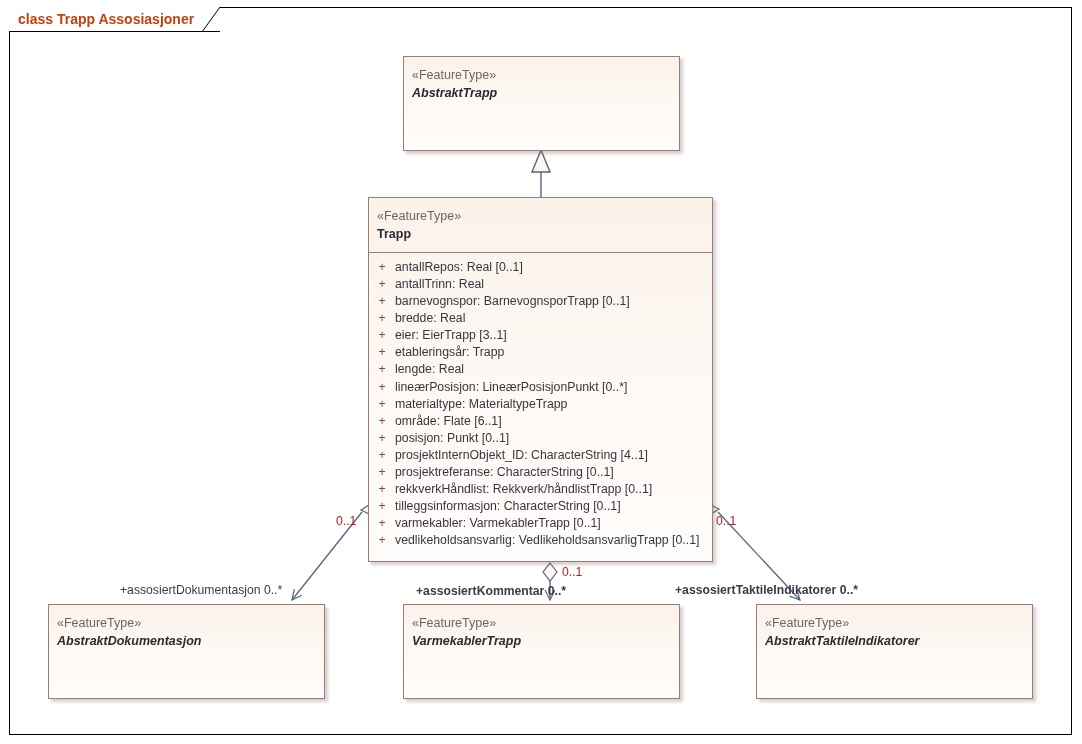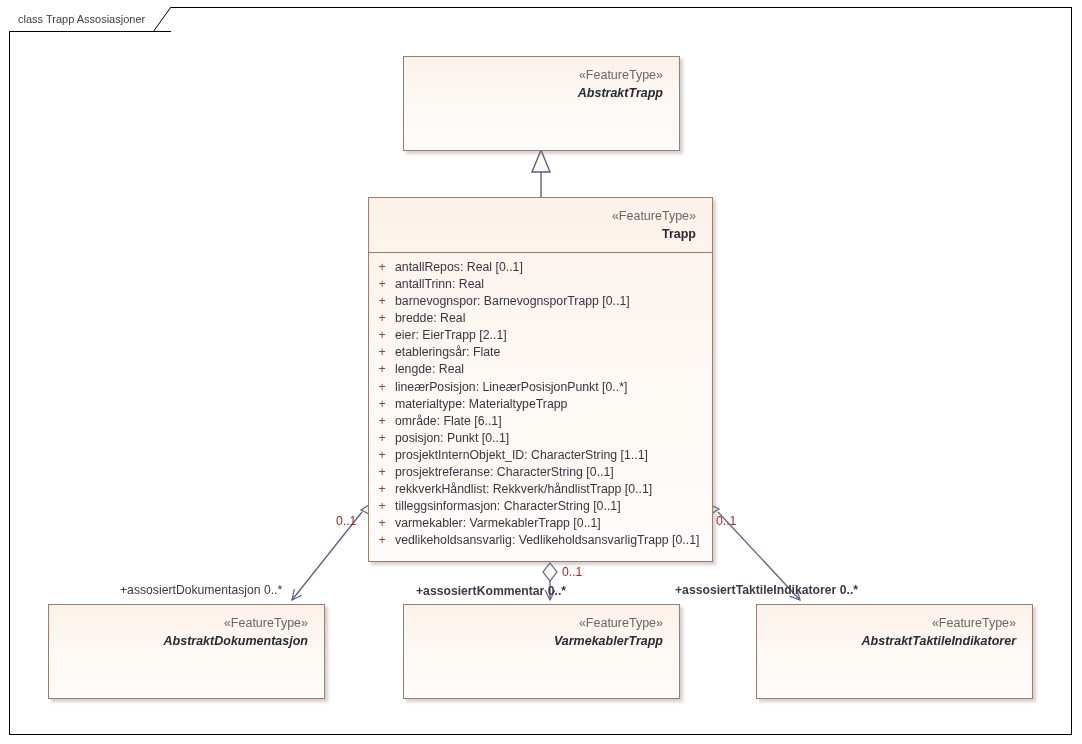--- a/index.html
+++ b/index.html
@@ -41,23 +41,23 @@
     height: 25px;
     padding: 0 26px 0 9px;
     display: flex;
     align-items: center;
     background: #ffffff;
     border-right: 0;
     border-bottom: 1px solid #000000;
     box-sizing: border-box;
   }
   #title-tab .tab-label {
-    font-size: 11px;
-    font-weight: normal;
-    color: #404040;
+    font-size: 14px;
+    font-weight: bold;
+    color: #c2410c;
     white-space: nowrap;
     line-height: 1;
   }
   #title-tab .tab-slant {
     position: absolute;
     left: 100%;
     top: 0;
     width: 18px;
     height: 25px;
     margin-left: -18px;
@@ -77,22 +77,22 @@
   
   .uml-class {
     position: absolute;
     box-sizing: border-box;
     background: linear-gradient(180deg, #fbf2ea 0%, #fdf8f3 45%, #fefcfa 100%);
     border: 1px solid #9c7b70;
     box-shadow: 3px 3px 3px rgba(120, 100, 95, 0.30);
     z-index: 3;
   }
   .uml-head {
-    padding: 9px 16px 8px 8px;
-    text-align: right;
+    padding: 9px 8px 8px 8px;
+    text-align: left;
     box-sizing: border-box;
   }
   .stereotype {
     font-size: 12.5px;
     color: #6e6460;
     line-height: 1.45;
     white-space: nowrap;
   }
   .cls-name {
     font-size: 12.5px;
@@ -213,25 +213,25 @@
       <div class="attr-row">
           <span class="attr-vis">+</span>
           <span class="attr-text">barnevognspor: BarnevognsporTrapp [0..1]</span>
         </div>
       <div class="attr-row">
           <span class="attr-vis">+</span>
           <span class="attr-text">bredde: Real</span>
         </div>
       <div class="attr-row">
           <span class="attr-vis">+</span>
-          <span class="attr-text">eier: EierTrapp [2..1]</span>
-        </div>
-      <div class="attr-row">
-          <span class="attr-vis">+</span>
-          <span class="attr-text">etableringsår: Flate</span>
+          <span class="attr-text">eier: EierTrapp [3..1]</span>
+        </div>
+      <div class="attr-row">
+          <span class="attr-vis">+</span>
+          <span class="attr-text">etableringsår: Trapp</span>
         </div>
       <div class="attr-row">
           <span class="attr-vis">+</span>
           <span class="attr-text">lengde: Real</span>
         </div>
       <div class="attr-row">
           <span class="attr-vis">+</span>
           <span class="attr-text">lineærPosisjon: LineærPosisjonPunkt [0..*]</span>
         </div>
       <div class="attr-row">
@@ -241,21 +241,21 @@
       <div class="attr-row">
           <span class="attr-vis">+</span>
           <span class="attr-text">område: Flate [6..1]</span>
         </div>
       <div class="attr-row">
           <span class="attr-vis">+</span>
           <span class="attr-text">posisjon: Punkt [0..1]</span>
         </div>
       <div class="attr-row">
           <span class="attr-vis">+</span>
-          <span class="attr-text">prosjektInternObjekt_ID: CharacterString [1..1]</span>
+          <span class="attr-text">prosjektInternObjekt_ID: CharacterString [4..1]</span>
         </div>
       <div class="attr-row">
           <span class="attr-vis">+</span>
           <span class="attr-text">prosjektreferanse: CharacterString [0..1]</span>
         </div>
       <div class="attr-row">
           <span class="attr-vis">+</span>
           <span class="attr-text">rekkverkHåndlist: Rekkverk/håndlistTrapp [0..1]</span>
         </div>
       <div class="attr-row">

